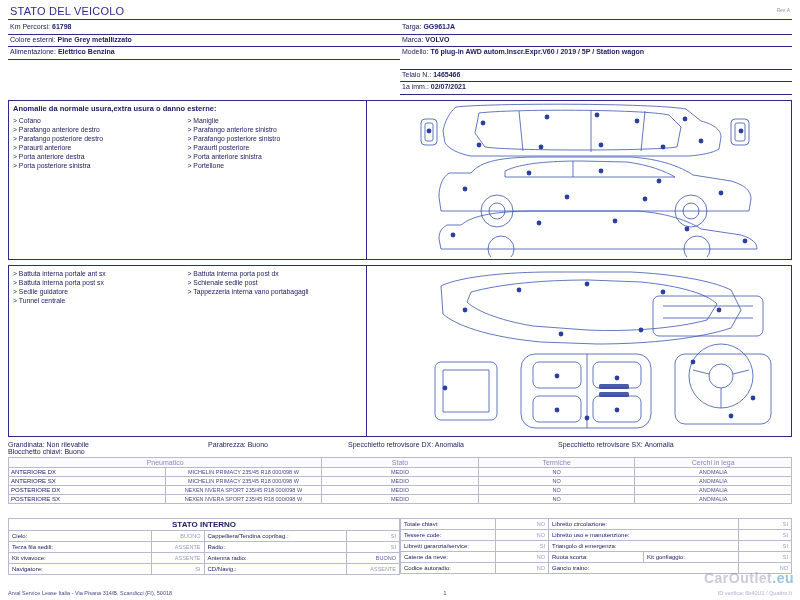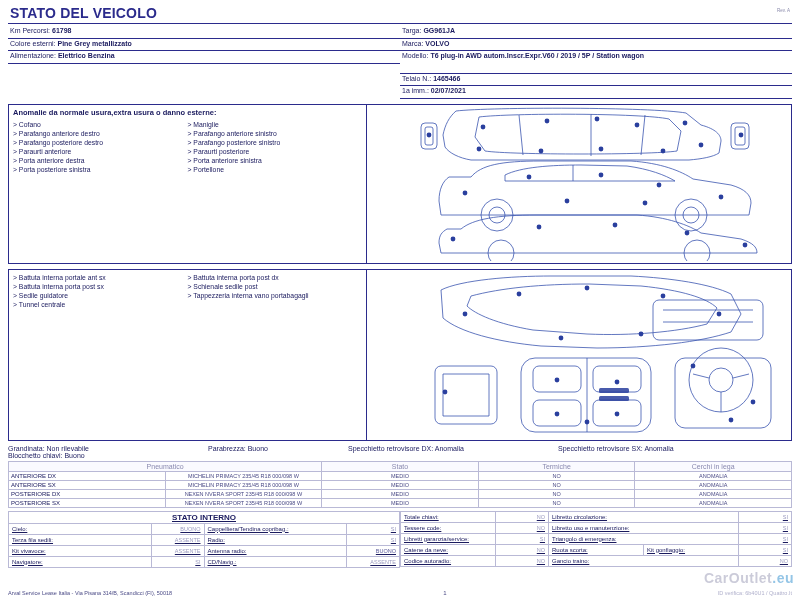--- a/index.html
+++ b/index.html
@@ -19,22 +19,22 @@
   .page {
     position: absolute;
     left: 0; top: 0;
     width: 800px;
     height: 600px;
     box-sizing: border-box;
     padding: 4px 8px;
   }
   
   .doc-title {
-    font-size: 14px;
-    font-weight: bold;
+    font-size: 11px;
+    font-weight: normal;
     color: #2b2b8c;
     letter-spacing: .2px;
     padding: 1px 2px 2px 2px;
     border-bottom: 1.5px solid #2b2b8c;
     margin-bottom: 2px;
   }
   .rev {
     position: absolute;
     right: 10px;
     top: 8px;
@@ -139,23 +139,22 @@
     text-align: left;
     width: 62px;
   }
   .tyre-table td.desc { text-align: center; }
   .tyre-table td.state { text-align: center; width: 84px; }
   .tyre-table td.term { text-align: center; width: 84px; }
   .tyre-table td.cerchi { text-align: center; width: 84px; }
   
   .bottom-wrap {
     display: flex;
-    margin-top: 3px;
+    margin-top: 14px;
     gap: 0;
-    text-decoration: underline;
   }
   .panel { width: 50%; }
   .panel-head {
     text-align: center;
     font-size: 8px;
     font-weight: bold;
     border: 1px solid #b9b9d6;
     border-bottom: none;
     padding: 1px 0;
   }

